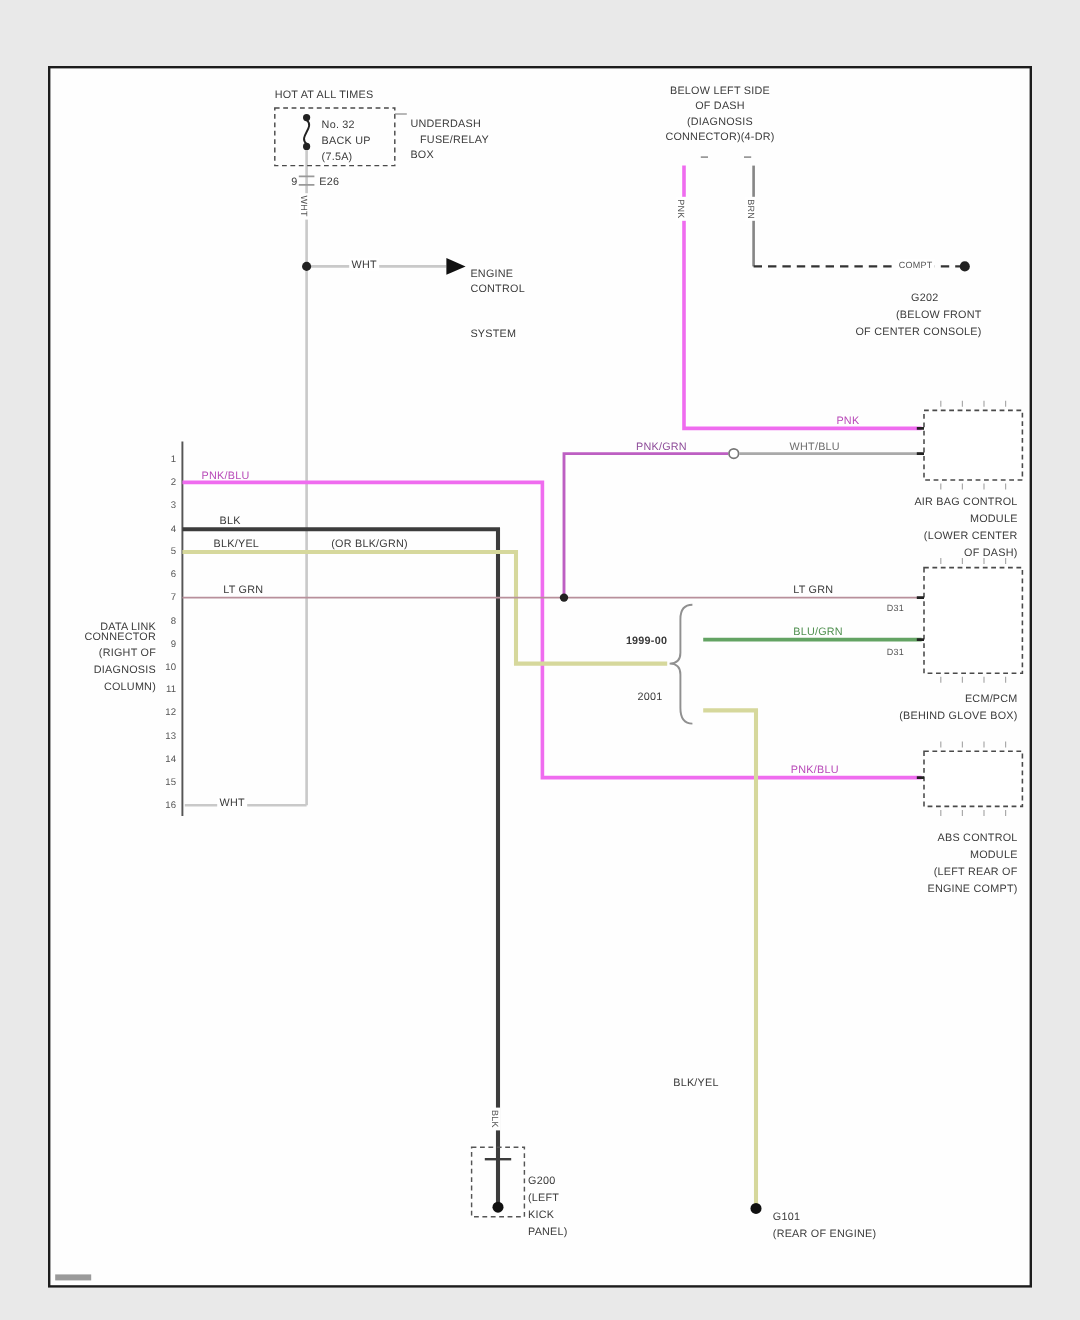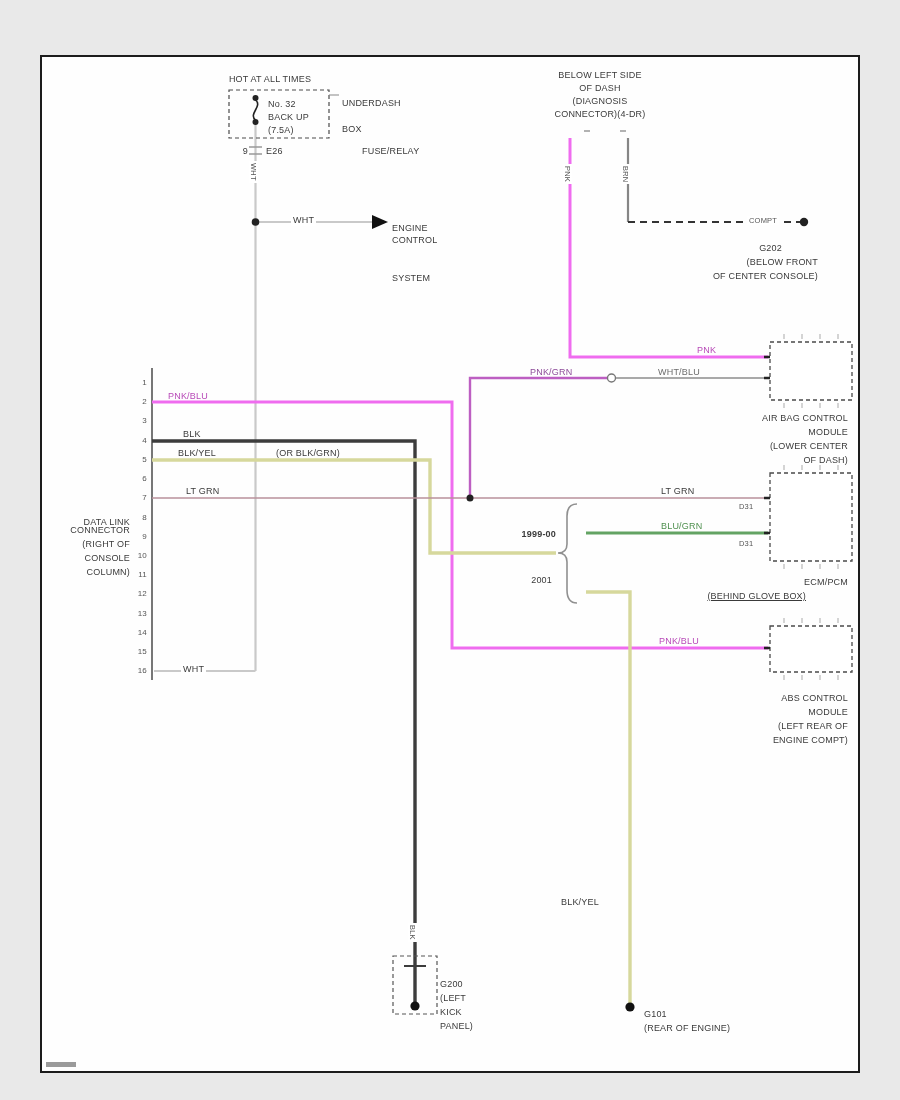--- a/index.html
+++ b/index.html
@@ -92,21 +92,21 @@
     <rect x="393" y="956" width="44" height="58" fill="none" stroke="#555" stroke-width="1.2" stroke-dasharray="4 3"></rect>
     <circle cx="415" cy="1006" r="4.6" fill="#111"></circle>
     <circle cx="630" cy="1007" r="4.6" fill="#111"></circle>
   </svg>
 
   <div class="lb c" style="left:270px;top:74px;">HOT AT ALL TIMES</div>
   <div class="lb" style="left:268px;top:99px;">No. 32</div>
   <div class="lb" style="left:268px;top:112px;">BACK UP</div>
   <div class="lb" style="left:268px;top:125px;">(7.5A)</div>
   <div class="lb" style="left:342px;top:98px;">UNDERDASH</div>
-  <div class="lb" style="left:362px;top:111px;margin-top:35px;">FUSE/RELAY</div>
+  <div class="lb" style="left:350px;top:111px;">FUSE/RELAY</div>
   <div class="lb" style="left:342px;top:124px;">BOX</div>
   <div class="lb r" style="left:248px;top:146px;">9</div>
   <div class="lb" style="left:266px;top:146px;">E26</div>
   <div class="lb v" style="left:249px;top:161px;">WHT</div>
   <div class="lb bg" style="left:291px;top:215px;">WHT</div>
   <div class="lb" style="left:392px;top:223px;">ENGINE</div>
   <div class="lb" style="left:392px;top:235px;">CONTROL</div>
   <div class="lb" style="left:392px;top:247px;margin-top:26px;">SYSTEM</div>
   <div class="lb bg" style="left:181px;top:664px;">WHT</div>
 
@@ -134,21 +134,21 @@
   <div class="lb pin r" style="left:147px;top:551px;">10</div>
   <div class="lb pin r" style="left:147px;top:570px;">11</div>
   <div class="lb pin r" style="left:147px;top:589px;">12</div>
   <div class="lb pin r" style="left:147px;top:609px;">13</div>
   <div class="lb pin r" style="left:147px;top:628px;">14</div>
   <div class="lb pin r" style="left:147px;top:647px;">15</div>
   <div class="lb pin r" style="left:147px;top:666px;">16</div>
   <div class="lb r" style="left:130px;top:517px;">DATA LINK</div>
   <div class="lb r" style="left:130px;top:525px;">CONNECTOR</div>
   <div class="lb r" style="left:130px;top:539px;">(RIGHT OF</div>
-  <div class="lb r" style="left:130px;top:553px;">CONSOLE</div>
+  <div class="lb r" style="left:130px;top:553px;">DIAGNOSIS</div>
   <div class="lb r" style="left:130px;top:567px;">COLUMN)</div>
   <div class="lb pnkT" style="left:168px;top:391px;">PNK/BLU</div>
   <div class="lb" style="left:183px;top:429px;">BLK</div>
   <div class="lb" style="left:178px;top:448px;">BLK/YEL</div>
   <div class="lb" style="left:276px;top:448px;">(OR BLK/GRN)</div>
   <div class="lb" style="left:186px;top:486px;">LT GRN</div>
 
   <div class="lb vioT" style="left:490px;top:367px;">PNK/GRN</div>
   <div class="lb gryT" style="left:658px;top:367px;">WHT/BLU</div>
   <div class="lb" style="left:661px;top:486px;">LT GRN</div>
@@ -159,21 +159,21 @@
   <div class="lb r" style="left:552px;top:575px;">2001</div>
   <div class="lb pnkT" style="left:659px;top:636px;">PNK/BLU</div>
   <div class="lb" style="left:561px;top:897px;">BLK/YEL</div>
   <div class="lb v" style="left:408px;top:923px;">BLK</div>
 
   <div class="lb r" style="left:848px;top:413px;">AIR BAG CONTROL</div>
   <div class="lb r" style="left:848px;top:427px;">MODULE</div>
   <div class="lb r" style="left:848px;top:441px;">(LOWER CENTER</div>
   <div class="lb r" style="left:848px;top:455px;">OF DASH)</div>
   <div class="lb r" style="left:848px;top:577px;">ECM/PCM</div>
-  <div class="lb r" style="left:806px;top:591px;text-decoration:underline;">(BEHIND GLOVE BOX)</div>
+  <div class="lb r" style="left:848px;top:591px;">(BEHIND GLOVE BOX)</div>
   <div class="lb r" style="left:848px;top:693px;">ABS CONTROL</div>
   <div class="lb r" style="left:848px;top:707px;">MODULE</div>
   <div class="lb r" style="left:848px;top:721px;">(LEFT REAR OF</div>
   <div class="lb r" style="left:848px;top:735px;">ENGINE COMPT)</div>
 
   <div class="lb" style="left:440px;top:979px;">G200</div>
   <div class="lb" style="left:440px;top:993px;">(LEFT</div>
   <div class="lb" style="left:440px;top:1007px;">KICK</div>
   <div class="lb" style="left:440px;top:1021px;">PANEL)</div>
   <div class="lb" style="left:644px;top:1009px;">G101</div>

